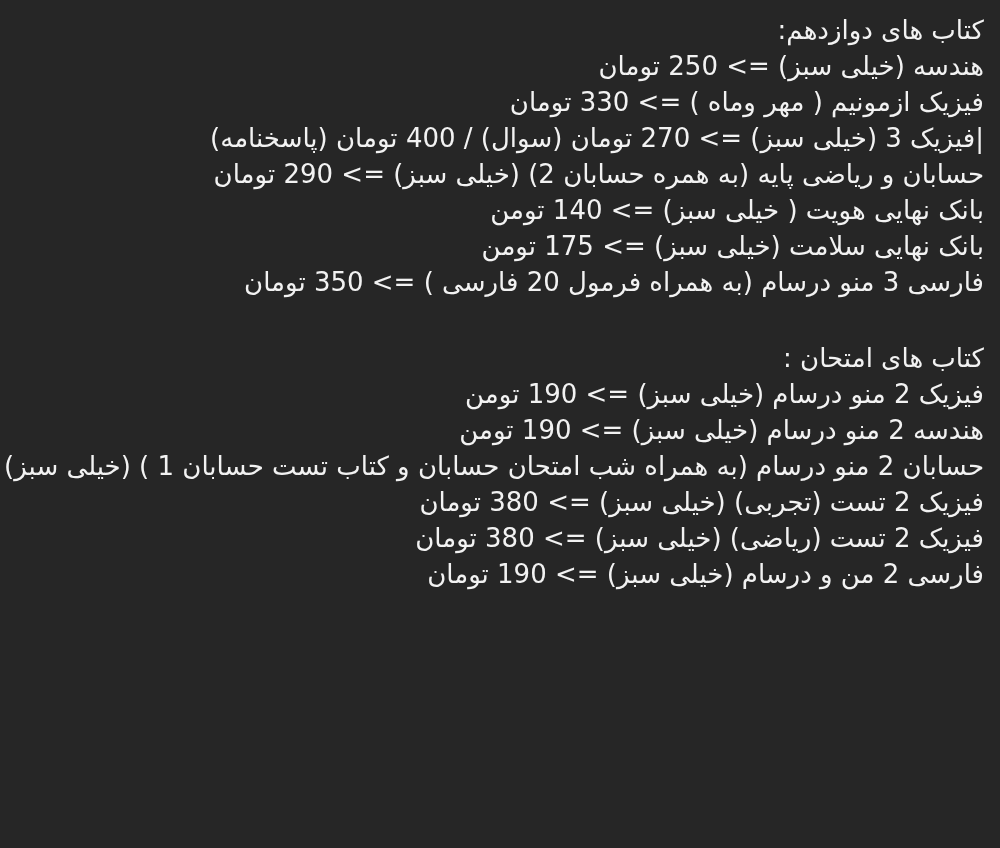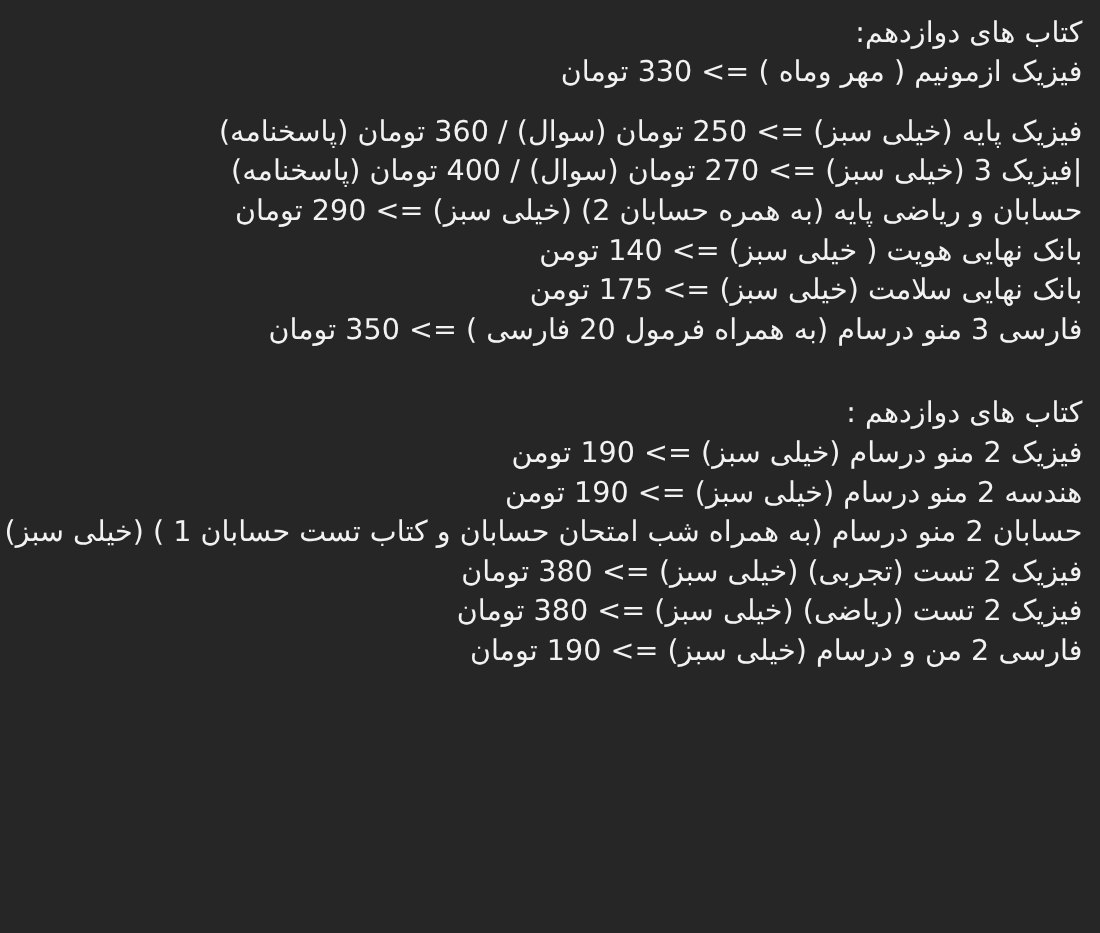--- a/index.html
+++ b/index.html
@@ -36,30 +36,30 @@
     margin-top: 40px;
   }
 </style>
 </head>
 <body>
 
 <div class="page">
 
   <div class="line">کتاب های دوازدهم:</div>
 
+  <div class="line">هندسه (خیلی سبز) =&gt; 250 تومان</div>
   <div class="line">فیزیک ازمونیم ( مهر وماه ) =&gt; 330 تومان</div>
 
-  <div class="line group-gap">فیزیک پایه (خیلی سبز) =&gt; 250 تومان (سوال) / 360 تومان (پاسخنامه)</div>
   <div class="line">|فیزیک 3 (خیلی سبز) =&gt; 270 تومان (سوال) / 400 تومان (پاسخنامه)</div>
   <div class="line">حسابان و ریاضی پایه (به همره حسابان 2) (خیلی سبز) =&gt; 290 تومان</div>
   <div class="line">بانک نهایی هویت ( خیلی سبز) =&gt; 140 تومن</div>
   <div class="line">بانک نهایی سلامت (خیلی سبز) =&gt; 175 تومن</div>
   <div class="line">فارسی 3 منو درسام (به همراه فرمول 20 فارسی ) =&gt; 350 تومان</div>
 
-  <div class="line section-gap">کتاب های دوازدهم :</div>
+  <div class="line section-gap">کتاب های امتحان :</div>
 
   <div class="line">فیزیک 2 منو درسام (خیلی سبز) =&gt; 190 تومن</div>
   <div class="line">هندسه 2 منو درسام (خیلی سبز) =&gt; 190 تومن</div>
   <div class="line">حسابان 2 منو درسام (به همراه شب امتحان حسابان و کتاب تست حسابان 1 ) (خیلی سبز) =&gt; 250</div>
   <div class="line">فیزیک 2 تست (تجربی) (خیلی سبز) =&gt; 380 تومان</div>
   <div class="line">فیزیک 2 تست (ریاضی) (خیلی سبز) =&gt; 380 تومان</div>
   <div class="line">فارسی 2 من و درسام (خیلی سبز) =&gt; 190 تومان</div>
 
 </div>
 

